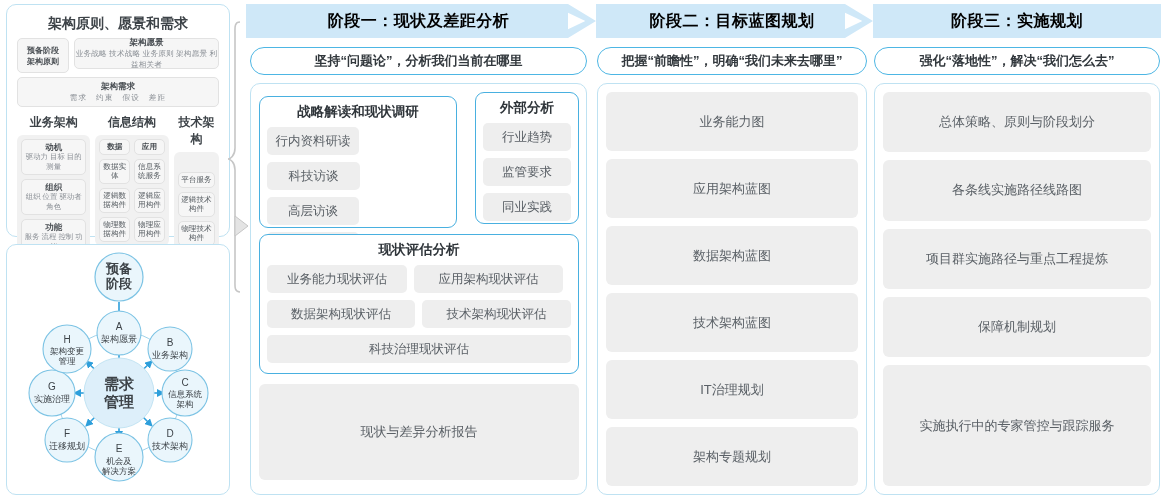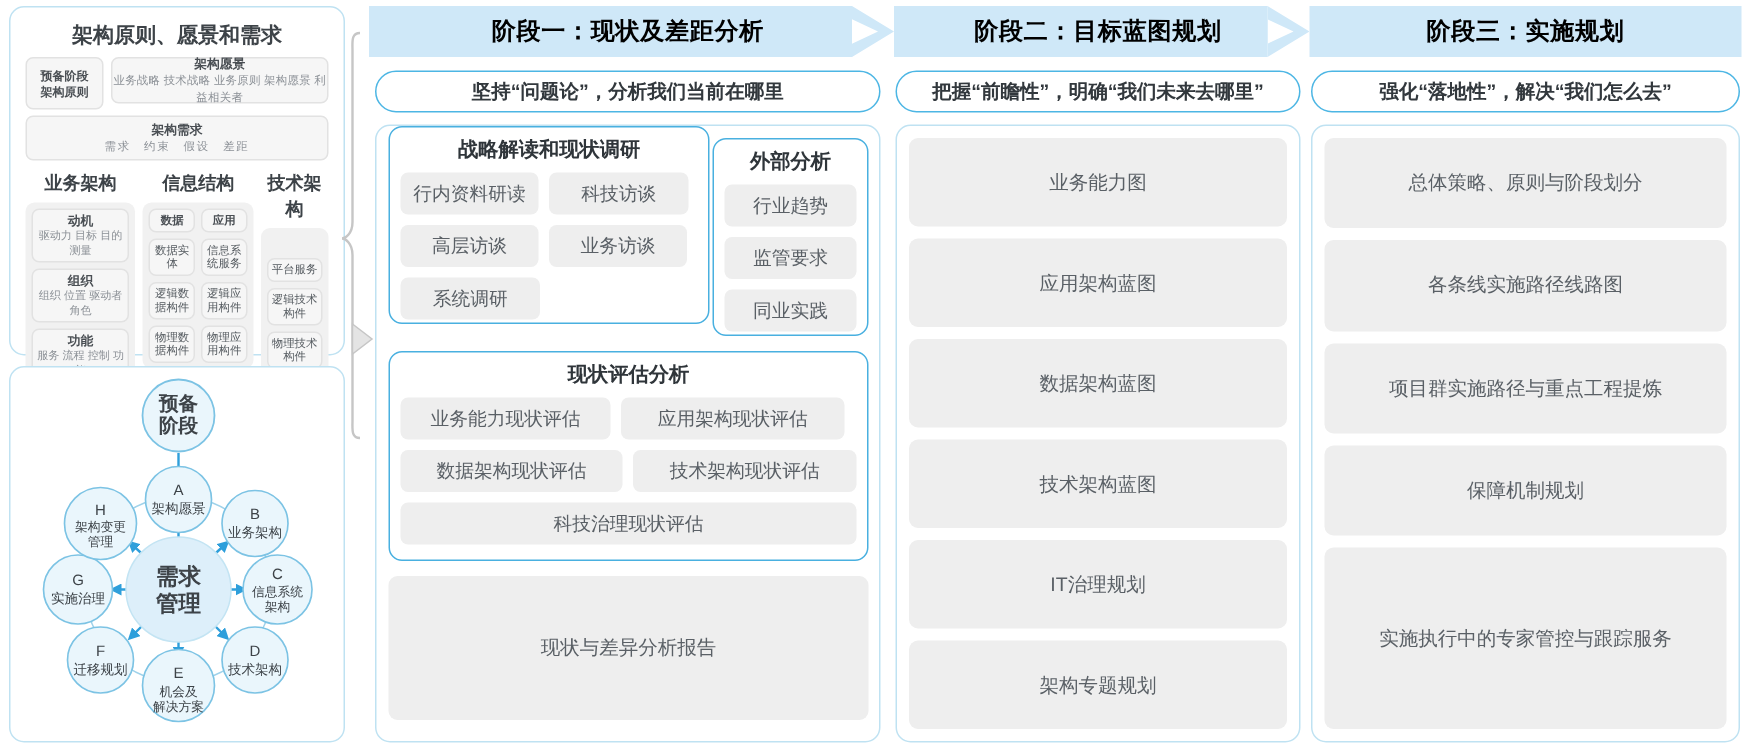--- a/index.html
+++ b/index.html
@@ -303,21 +303,21 @@
   <div class="hdrbar hdr2">阶段二：目标蓝图规划</div>
   <div class="chev chevR"></div>
   <div class="hdrbar hdr3">阶段三：实施规划</div>
 
   <div class="slogan sl1">坚持“问题论”，分析我们当前在哪里</div>
   <div class="slogan sl2">把握“前瞻性”，明确“我们未来去哪里”</div>
   <div class="slogan sl3">强化“落地性”，解决“我们怎么去”</div>
 
   <div class="panel p1a">
 
-    <div class="innerbox" style="left:8px;top:0;width:214px;height:132px">
+    <div class="innerbox" style="left:8px;top:12px;width:198px;height:132px">
       <div class="ib-title">战略解读和现状调研</div>
       <div class="chips">
         <div class="chip" style="width:92px">行内资料研读</div>
         <div class="chip" style="width:93px">科技访谈</div>
         <div class="chip" style="width:92px">高层访谈</div>
         <div class="chip" style="width:92px">业务访谈</div>
         <div class="chip" style="width:93px">系统调研</div>
       </div>
     </div>
 

